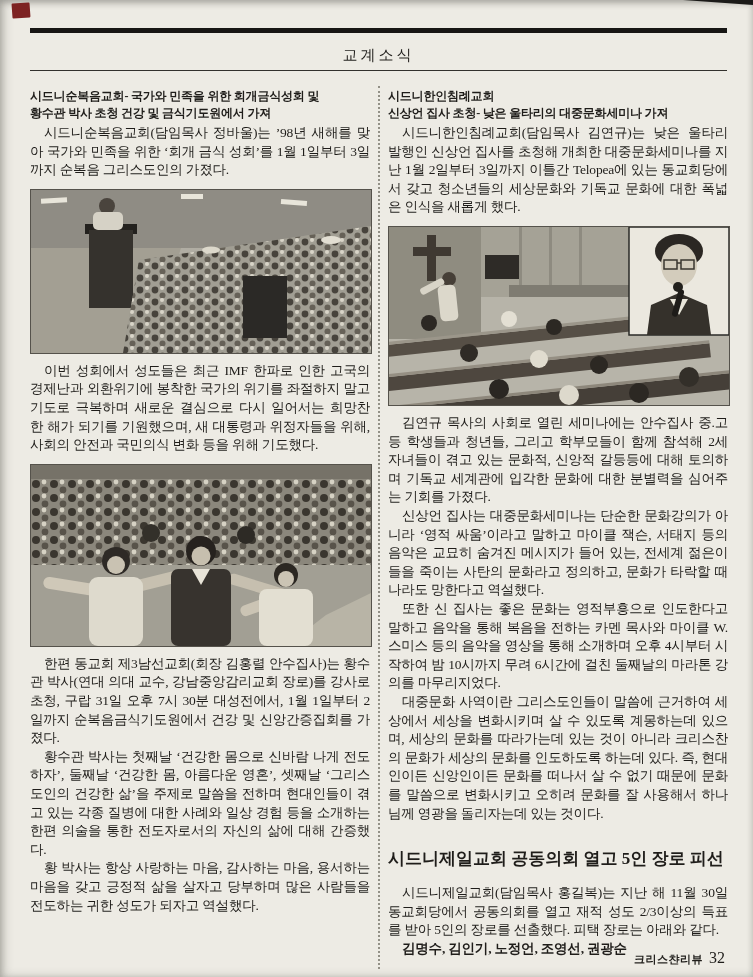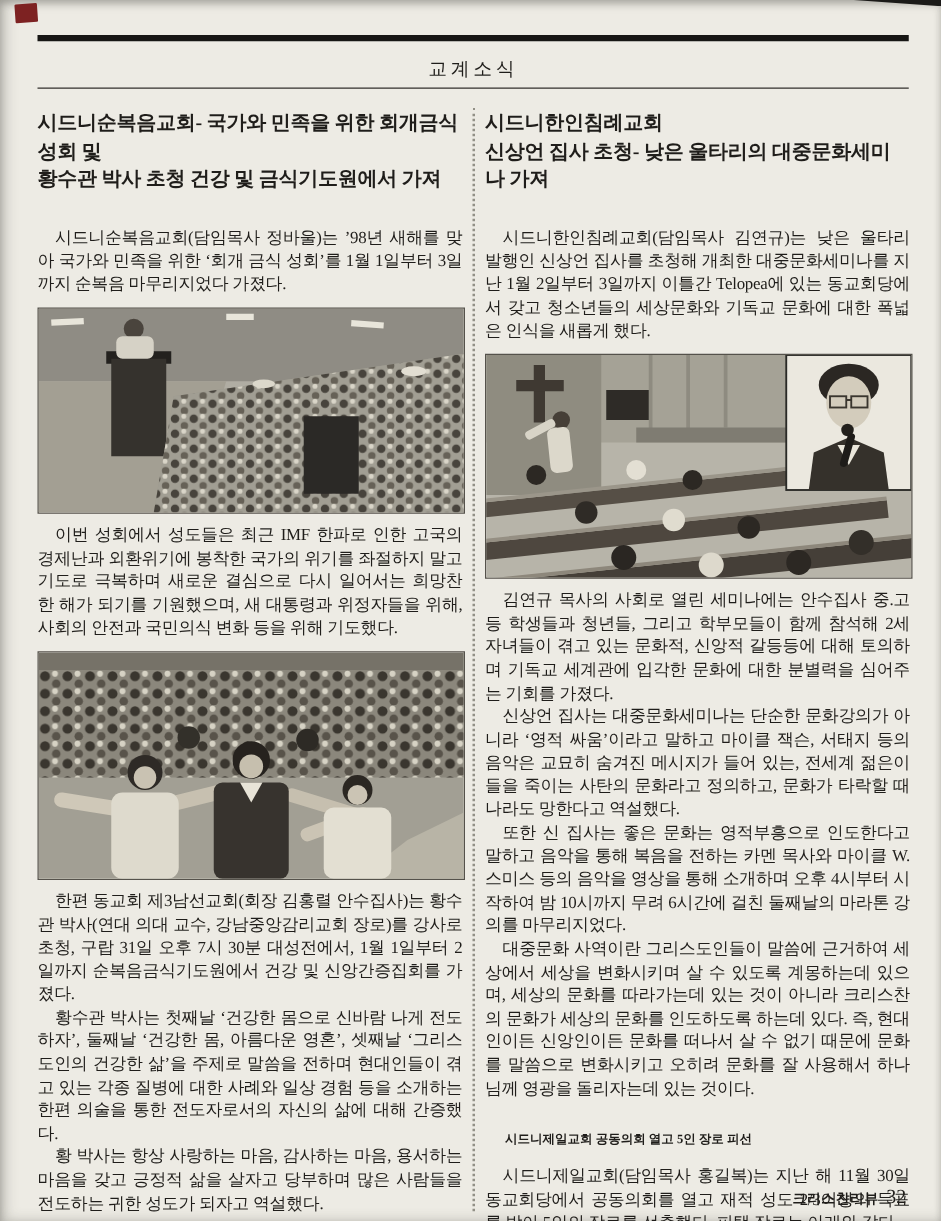--- a/index.html
+++ b/index.html
@@ -24,25 +24,25 @@
     font-size:15px; letter-spacing:3px; font-weight:normal;
   }
   .col-divider {
     position:absolute; left:378px; top:86px; bottom:8px; width:0;
     border-left:2px dotted #929086;
   }
   .column { position:absolute; top:88px; width:340px; }
   .column.left  { left:30px; }
   .column.right { left:388px; }
   h2.article-title {
-    margin:0 0 25px 0; font-size:16px; line-height:1.42; font-weight:bold;
+    margin:0 0 2px 0; font-size:12px; line-height:1.42; font-weight:bold;
     letter-spacing:-0.2px;
   }
   h2.article-title .tline { display:block; }
-  h3.article-title-small { margin:24px 0 14px 16px; font-size:10px; font-weight:bold; }
+  h3.article-title-small { margin:24px 0 14px 0; font-size:17px; font-weight:bold; }
   p.para {
     margin:0; font-size:13.5px; line-height:18.6px; text-align:justify;
     text-indent:14px; letter-spacing:-0.2px; word-break:break-all;
   }
   p.para.names { text-align:left;font-weight:bold; }
   figure.photo { margin:9px 0 8px 0; width:340px; line-height:0; }
   figure.photo svg { display:block; border:1px solid #55524b; }
   .footer {
     position:absolute; right:28px; bottom:10px; display:flex; align-items:baseline; gap:6px;justify-content:flex-end;
   }
@@ -63,21 +63,21 @@
 
   <div class="col-divider"></div>
 
   <div class="column left">
     <article>
       <h2 class="article-title">
         <span class="tline">시드니순복음교회- 국가와 민족을 위한 회개금식성회 및</span>
         <span class="tline">황수관 박사 초청 건강 및 금식기도원에서 가져</span>
       </h2>
 
-      <p class="para">시드니순복음교회(담임목사 정바울)는 ’98년 새해를 맞아 국가와 민족을 위한 ‘회개 금식 성회’를 1월 1일부터 3일까지 순복음 마무리지었다 가졌다.</p>
+      <p class="para">시드니순복음교회(담임목사 정바울)는 ’98년 새해를 맞아 국가와 민족을 위한 ‘회개 금식 성회’를 1월 1일부터 3일까지 순복음 그리스도인의 가졌다.</p>
 
       <figure class="photo">
         <svg width="340" height="163" viewBox="0 0 340 163" xmlns="http://www.w3.org/2000/svg">
           <defs>
             <pattern id="p1crowd" width="15" height="12" patternUnits="userSpaceOnUse">
               <rect width="15" height="12" fill="#a19e93"></rect>
               <circle cx="4" cy="4" r="3.4" fill="#47433c"></circle>
               <circle cx="11.5" cy="9.5" r="3" fill="#666157"></circle>
               <circle cx="11" cy="2" r="2" fill="#d9d5c8"></circle>
             </pattern>

